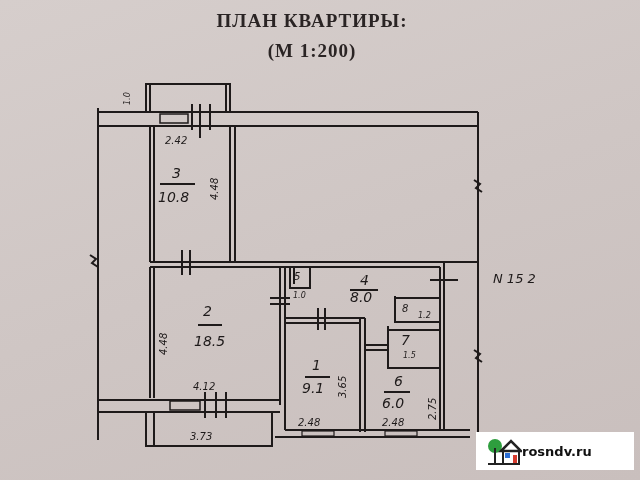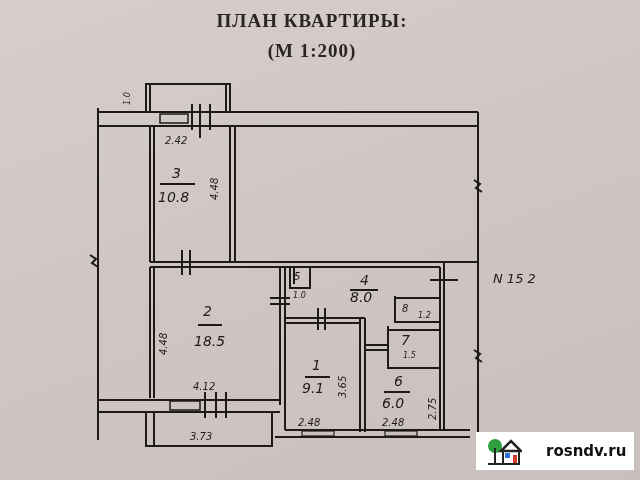--- a/index.html
+++ b/index.html
@@ -5,21 +5,21 @@
   html, body { margin:0; padding:0; }
   body { width:640px; height:480px; background:#cdc4c2; position:relative; overflow:hidden; font-family:"Liberation Serif", serif; }
   .paper { position:absolute; left:0; top:0; width:640px; height:480px; background:linear-gradient(160deg,#d6cecc 0%,#cfc6c4 50%,#c9bfbd 100%); }
   .title { position:absolute; left:0; width:640px; text-align:center; color:#2a2424; font-weight:bold; letter-spacing:1px; }
   .t1 { top:10px; font-size:19px; left:-8px; }
   .t2 { top:40px; font-size:19px; left:-8px; }
   svg.plan { position:absolute; left:0; top:0; }
   .hand { font-family:"DejaVu Sans", sans-serif; font-style:italic; fill:#1e1a1a; }
   .logo { position:absolute; left:476px; top:432px; width:158px; height:38px; background:#fff; display:flex; align-items:center; }
   .logo-icon { margin-left:10px; width:36px; height:30px; }
-  .logo-text { font-family:"DejaVu Sans", sans-serif; font-weight:bold; font-size:15px; color:#111; margin-left:24px; }
+  .logo-text { font-family:"DejaVu Sans", sans-serif; font-weight:bold; font-size:13px; color:#111; margin-left:0; }
 </style>
 </head>
 <body>
 
 <div class="paper"></div>
 <div class="title t1">ПЛАН КВАРТИРЫ:</div>
 <div class="title t2">(М 1:200)</div>
 
 <svg class="plan" width="640" height="480" viewBox="0 0 640 480">
   <g stroke="#1e1a1a" fill="none" stroke-width="2">

